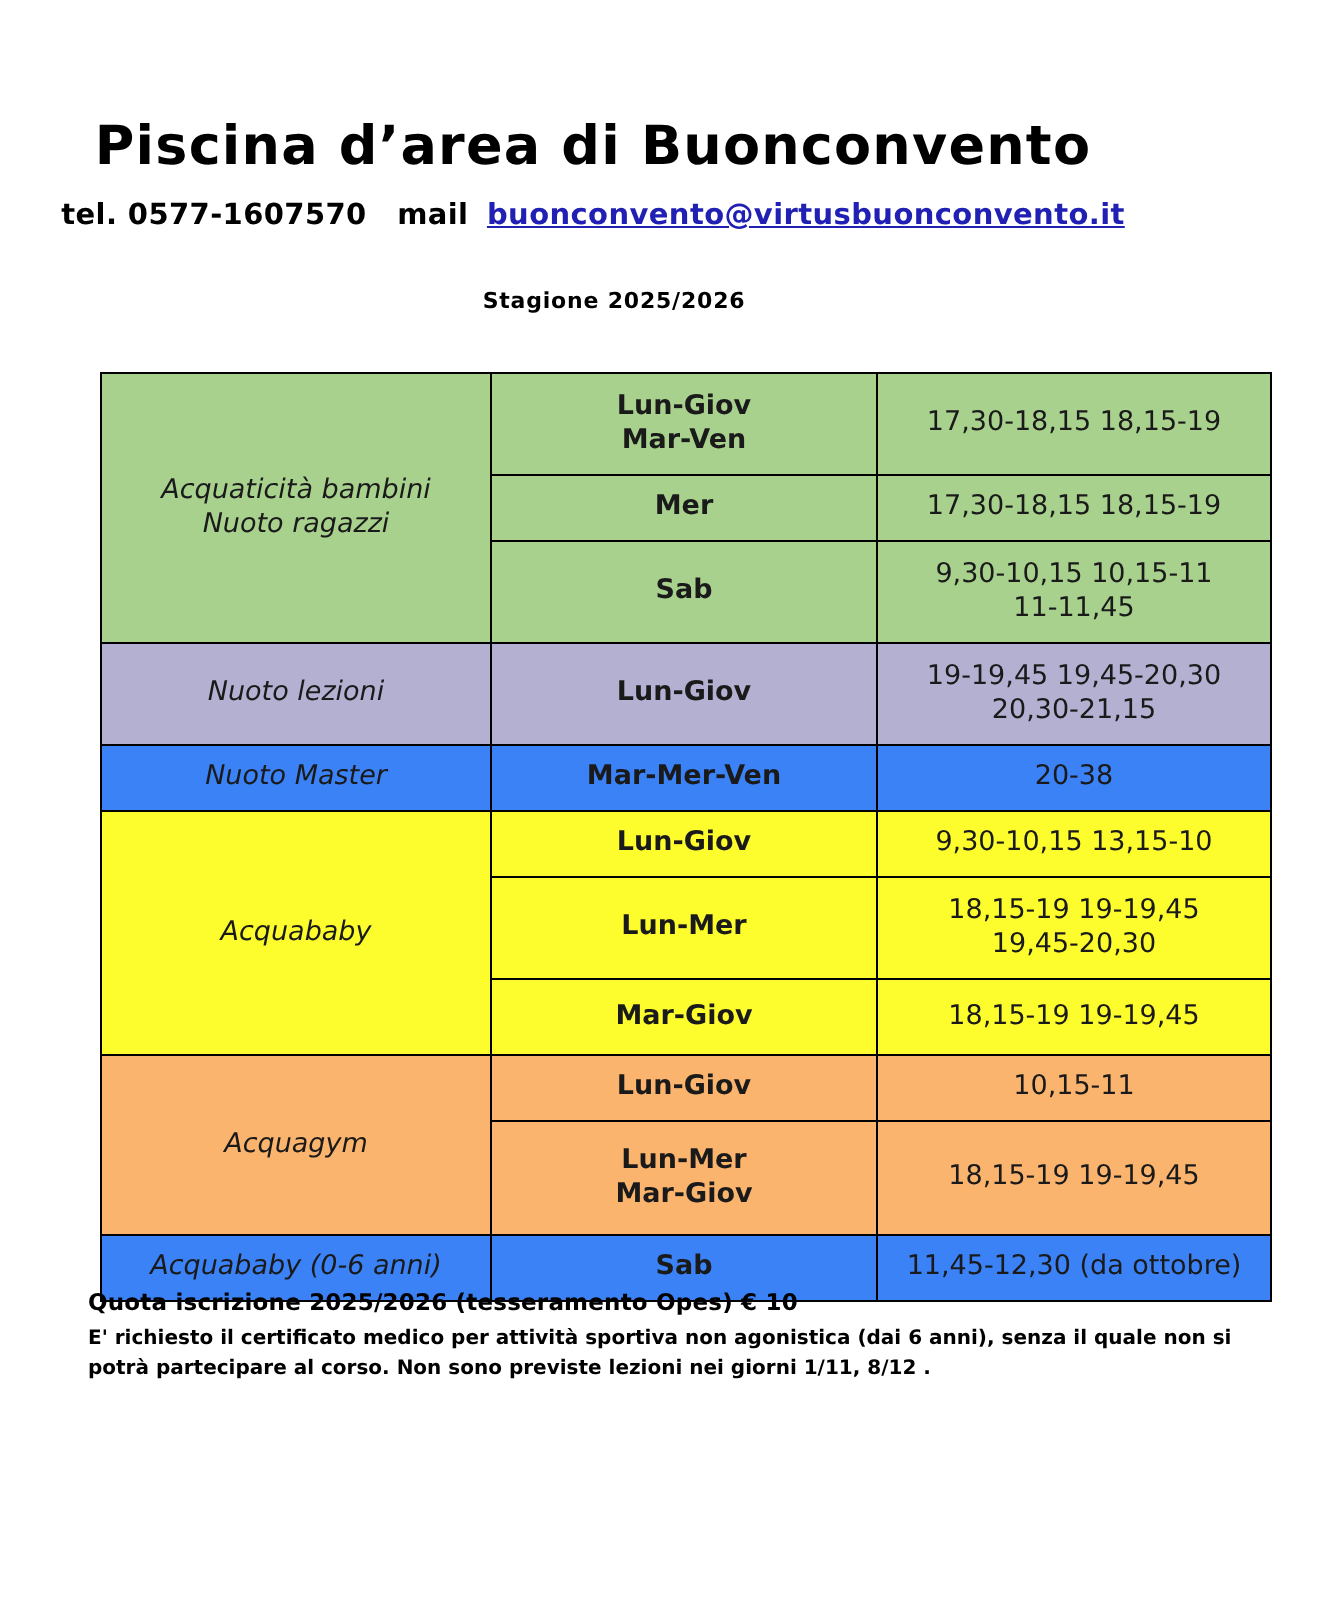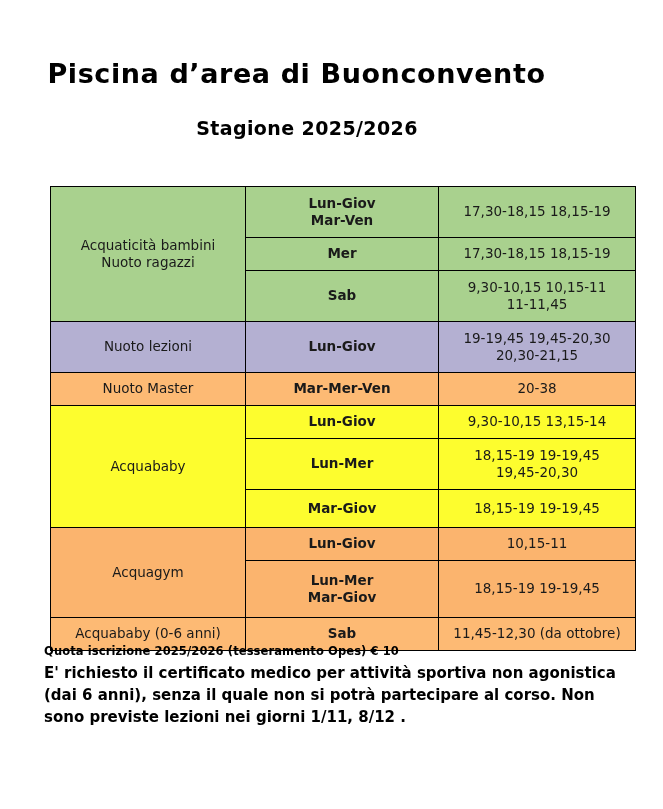--- a/index.html
+++ b/index.html
@@ -44,21 +44,21 @@
   .contact-line .tel { white-space: pre; }
   .contact-line .mail-label { margin-left: 10px; }
   .email-link {
     color: #2020b4;
     text-decoration: underline;
     font-weight: bold;
     margin-left: 4px;
   }
   .season {
     margin-top: 28px;
-    font-size: 19px;
+    font-size: 11px;
     font-weight: bold;
     letter-spacing: 0.4px;
     margin-left: 21px;
   }
 
   
   .table-wrap {
     position: absolute;
     left: 50px;
     top: 186px;
@@ -71,27 +71,27 @@
   }
   table.schedule td {
     border: 1.6px solid #000000;
     text-align: center;
     vertical-align: middle;
     font-size: 13.5px;
     color: #1a1a1a;
     padding: 2px 4px;
     line-height: 1.28;
   }
-  .col-activity { width: 186px; }
+  .col-activity { width: 186px; font-style: italic; }
   .col-days     { width: 184px; font-weight: bold; }
   .col-times    { width: 188px; }
 
   .bg-green  { background: #a9d18e; }
   .bg-purple { background: #b4b0d2; }
-  .bg-white  { background: #fdba74; }
+  .bg-white  { background: #3b82f6; }
   .bg-yellow { background: #fdfd2e; }
   .bg-orange { background: #fbb46e; }
 
   .h-tall   { height: 46px; }
   .h-mid    { height: 33px; }
   .h-short  { height: 28px; }
   .h-xtall  { height: 52px; }
 
   .two-line { white-space: pre-line; }
 
@@ -104,34 +104,39 @@
   }
   .fee-line {
     text-align: left;
     font-size: 11.5px;
     font-weight: bold;
     letter-spacing: 0.1px;
     color: #000000;
   }
   .note-line {
     margin-top: 5px;
-    font-size: 15px;
+    font-size: 10px;
     font-weight: bold;
     line-height: 1.45;
     text-align: left;
     color: #000000;
   }
 </style>
 </head>
 <body>
 
 <div class="page">
 
   <div class="header">
     <div class="title">Piscina d’area di Buonconvento</div>
+    <div class="contact-line">
+      <span class="tel">tel. 0577-1607570</span>
+      <span class="mail-label">mail</span>
+      <a class="email-link" href="#">buonconvento@virtusbuonconvento.it</a>
+    </div>
     <div class="season">Stagione 2025/2026</div>
   </div>
 
   <div class="table-wrap">
     <table class="schedule">
       <tbody>
 
         <tr>
           <td class="col-activity bg-green two-line" rowspan="3">Acquaticità bambini
 Nuoto ragazzi</td>
@@ -158,21 +163,21 @@
 
         <tr>
           <td class="col-activity bg-white h-short">Nuoto Master</td>
           <td class="col-days bg-white h-short">Mar-Mer-Ven</td>
           <td class="col-times bg-white h-short">20-38</td>
         </tr>
 
         <tr>
           <td class="col-activity bg-yellow" rowspan="3">Acquababy</td>
           <td class="col-days bg-yellow h-short">Lun-Giov</td>
-          <td class="col-times bg-yellow h-short">9,30-10,15    13,15-14</td>
+          <td class="col-times bg-yellow h-short">9,30-10,15    13,15-10</td>
         </tr>
         <tr>
           <td class="col-days bg-yellow h-tall">Lun-Mer</td>
           <td class="col-times bg-yellow two-line h-tall">18,15-19   19-19,45
 19,45-20,30</td>
         </tr>
         <tr>
           <td class="col-days bg-yellow h-mid">Mar-Giov</td>
           <td class="col-times bg-yellow h-mid">18,15-19   19-19,45</td>
         </tr>

